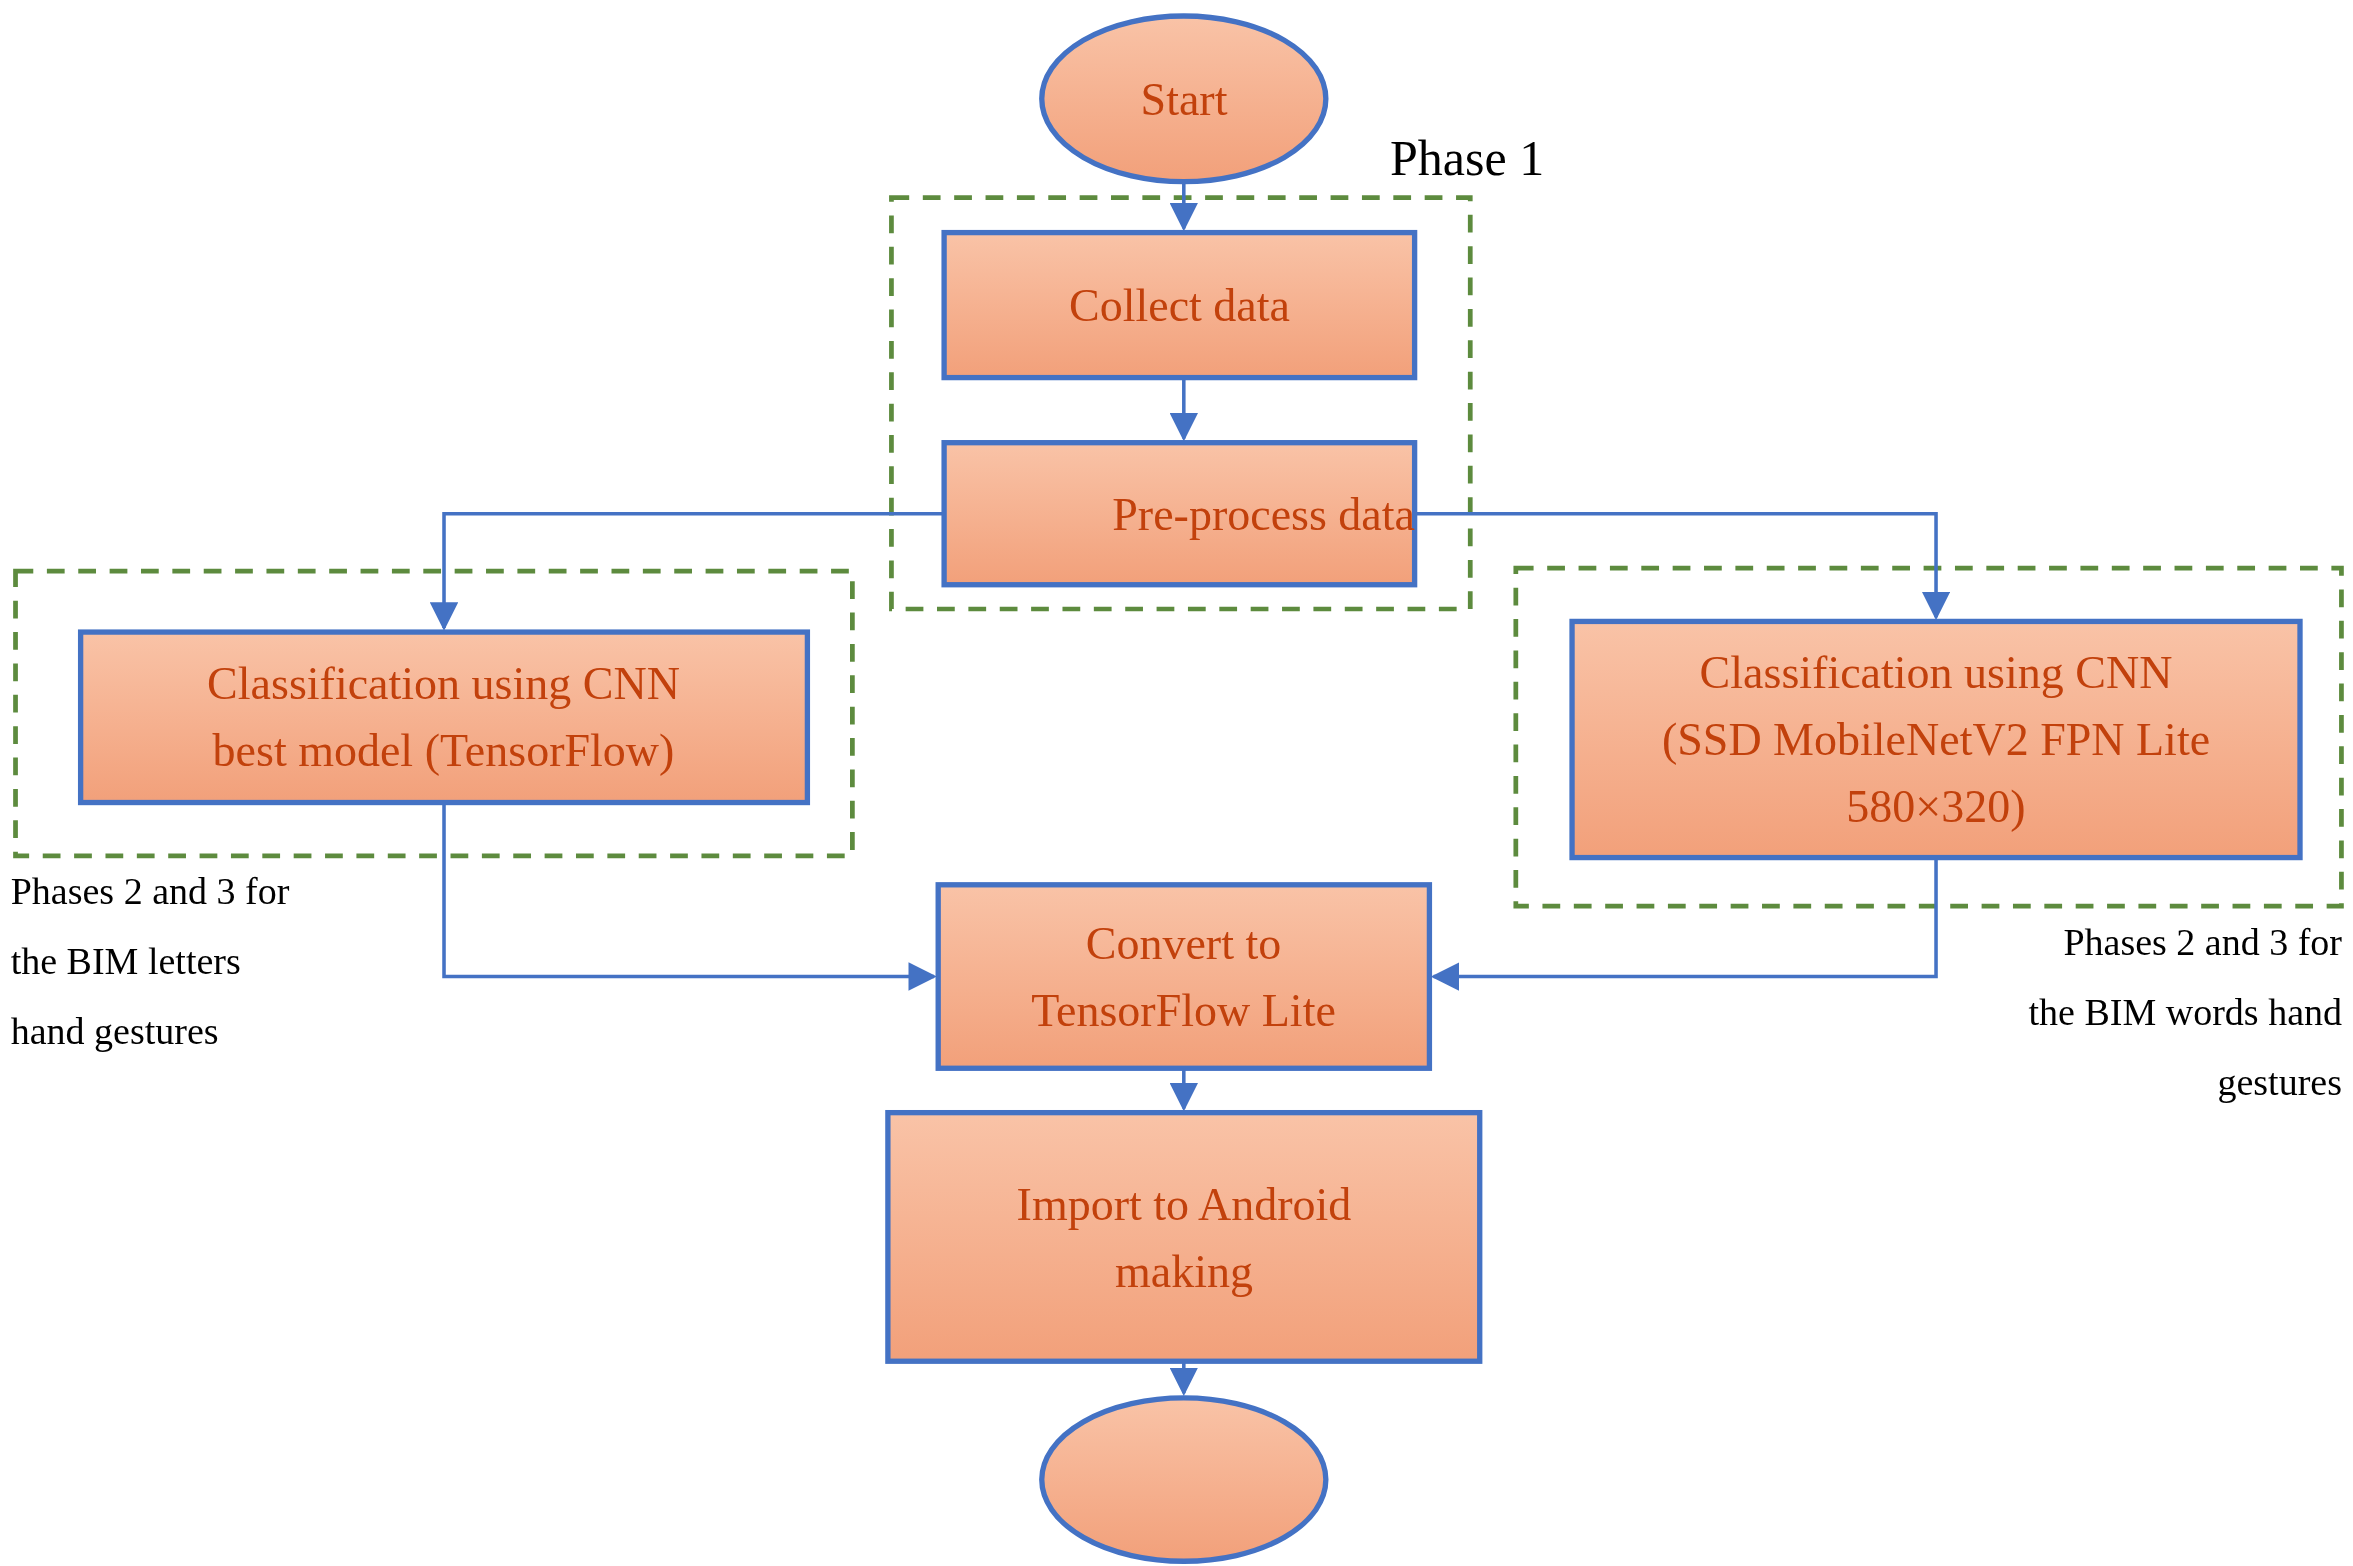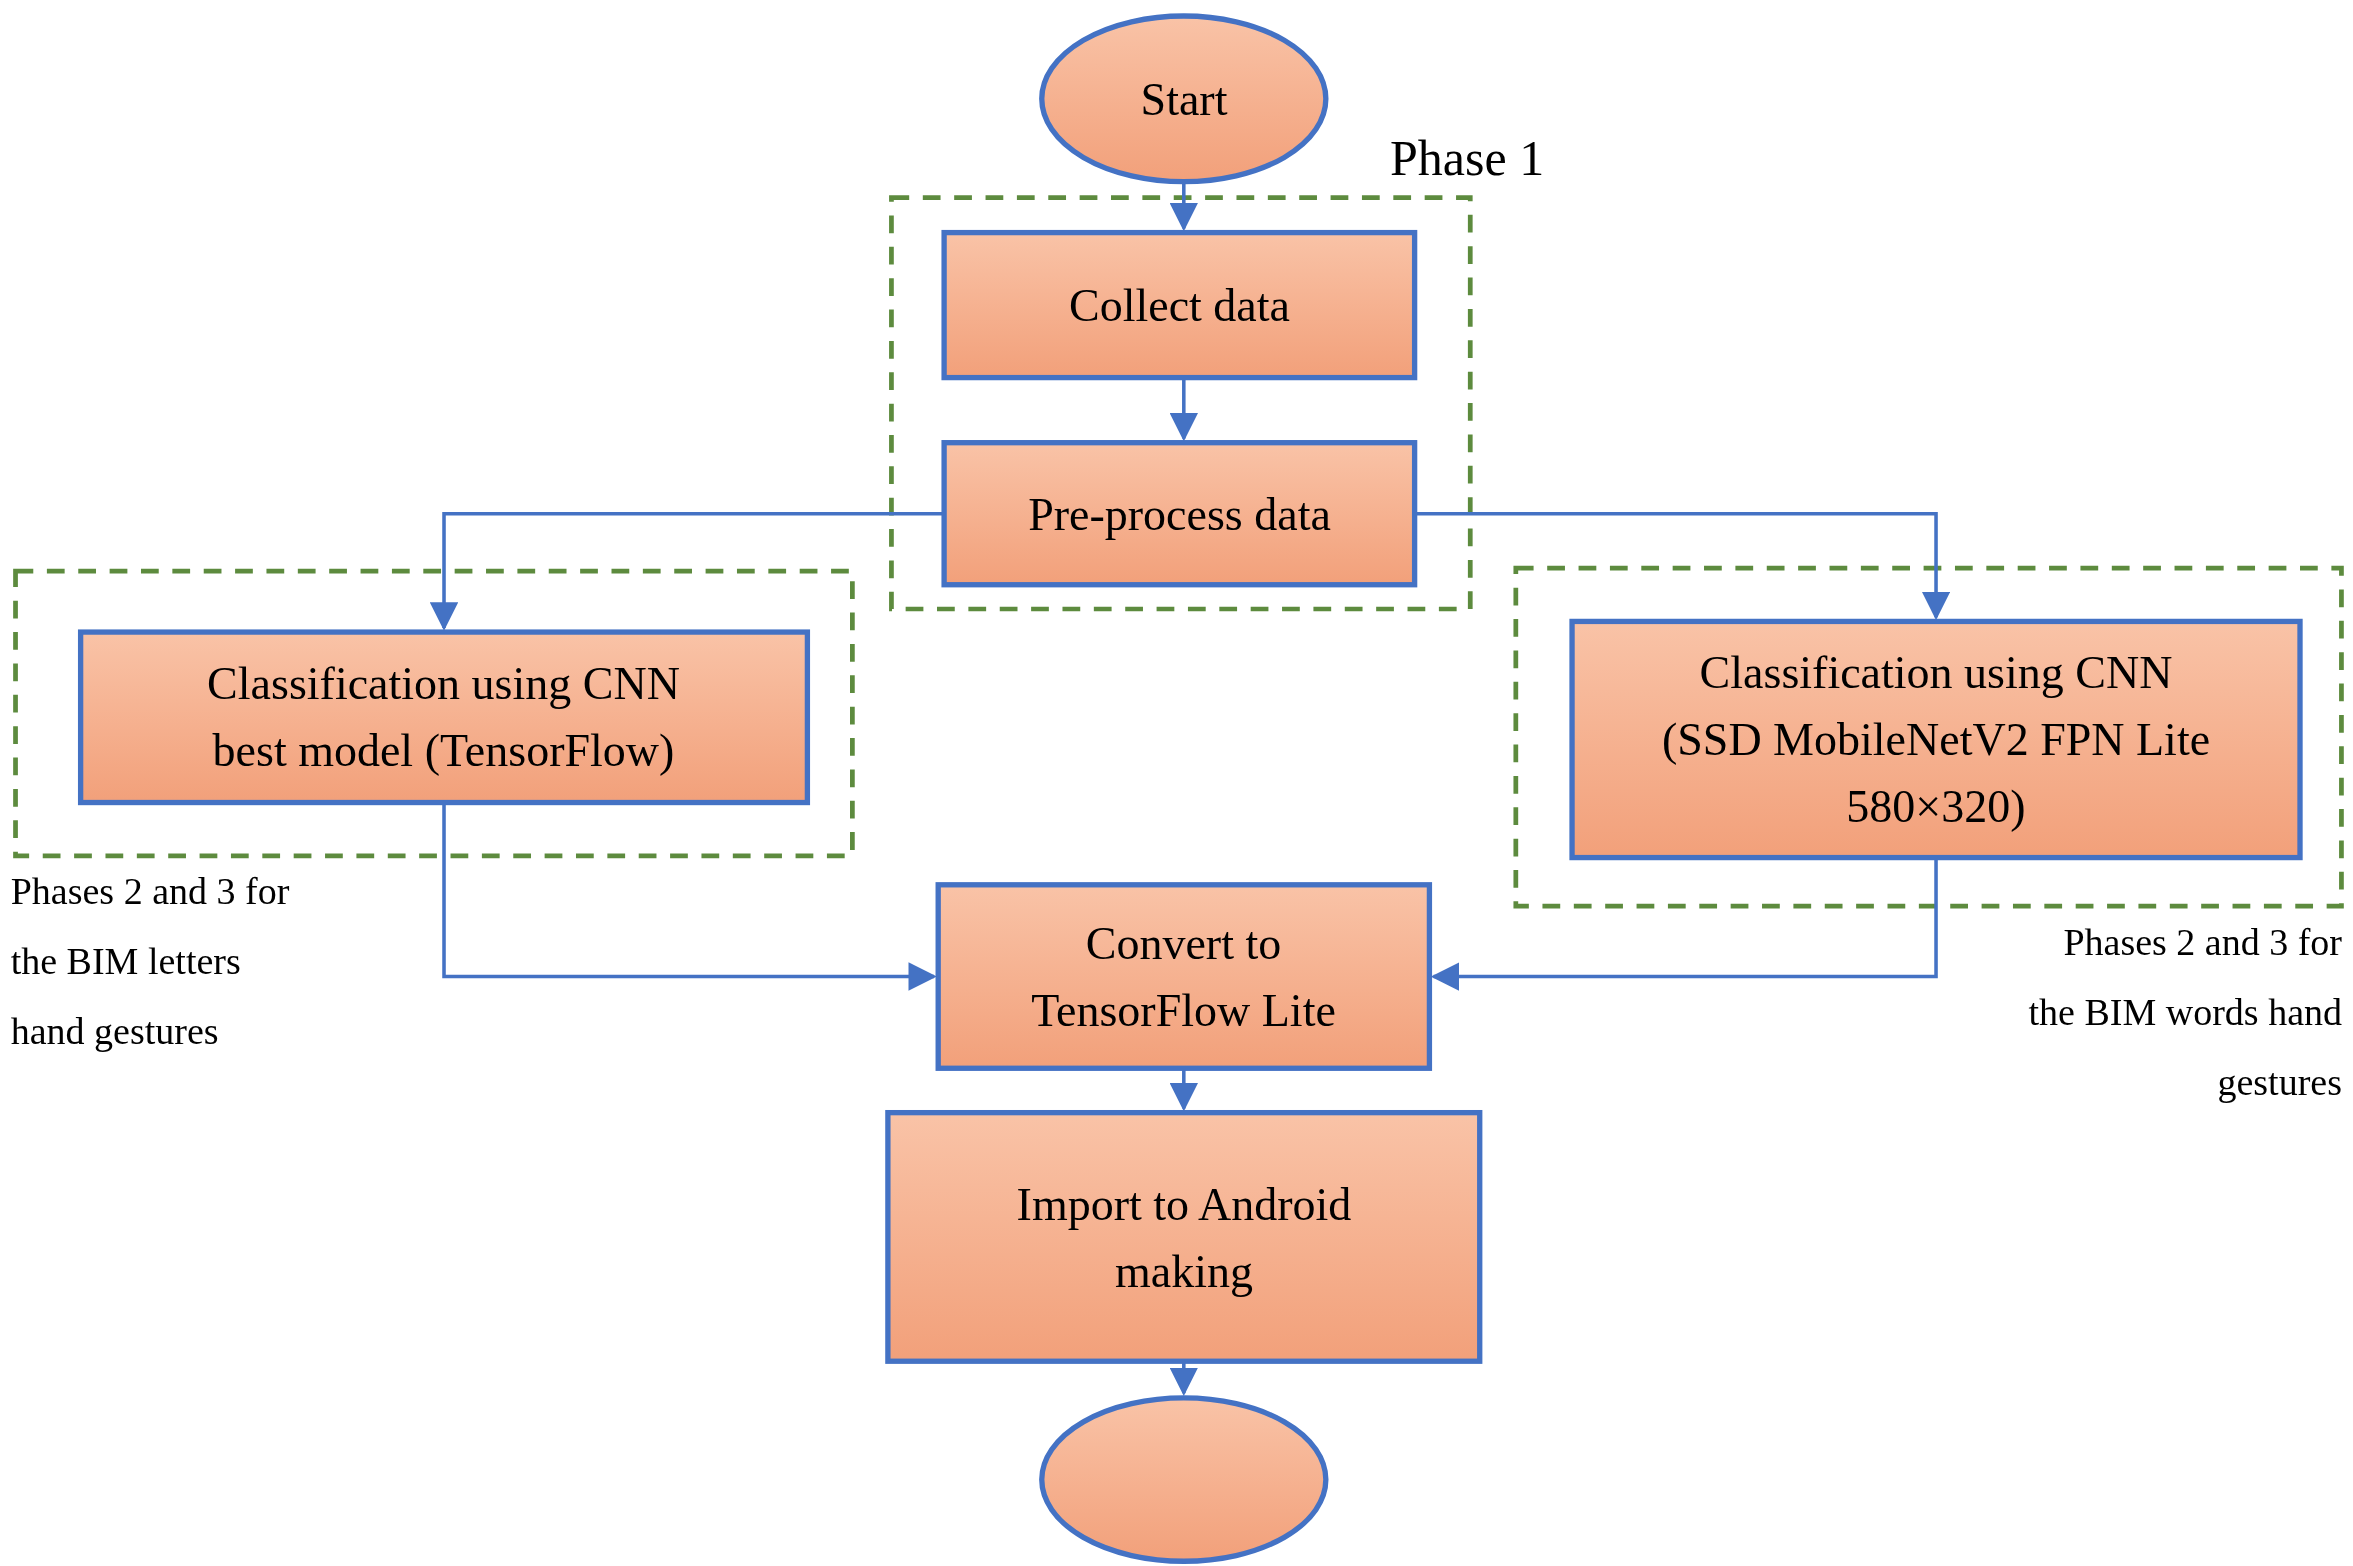--- a/index.html
+++ b/index.html
@@ -23,21 +23,21 @@
   }
   .node-label {
     position: absolute;
     display: flex;
     flex-direction: column;
     align-items: center;
     justify-content: center;
     text-align: center;
     font-size: 46px;
     line-height: 67px;
-    color: #000000;
+    color: #c2410c;
   }
   .node-label span { display: block; }
   .note {
     position: absolute;
     font-size: 38px;
     line-height: 70px;
   }
   .note span { display: block; }
   .note-left { text-align: left; }
   .note-right { text-align: right; }
@@ -89,21 +89,21 @@
   </svg>
 
   <div class="node-label" style="left:1042px; top:16px; width:284px; height:166px;">
     <span>Start</span>
   </div>
 
   <div class="node-label" style="left:944px; top:233px; width:471px; height:145px;">
     <span>Collect data</span>
   </div>
 
-  <div class="node-label" style="left:944px; top:443px; width:471px; height:142px;">
+  <div class="node-label" style="left:944px; top:443px; width:471px; height:142px;align-items:flex-end;">
     <span>Pre-process data</span>
   </div>
 
   <div class="node-label" style="left:80px; top:632px; width:727px; height:170px;">
     <span>Classification using CNN</span>
     <span>best model (TensorFlow)</span>
   </div>
 
   <div class="node-label" style="left:1572px; top:621px; width:728px; height:236px;">
     <span>Classification using CNN</span>

